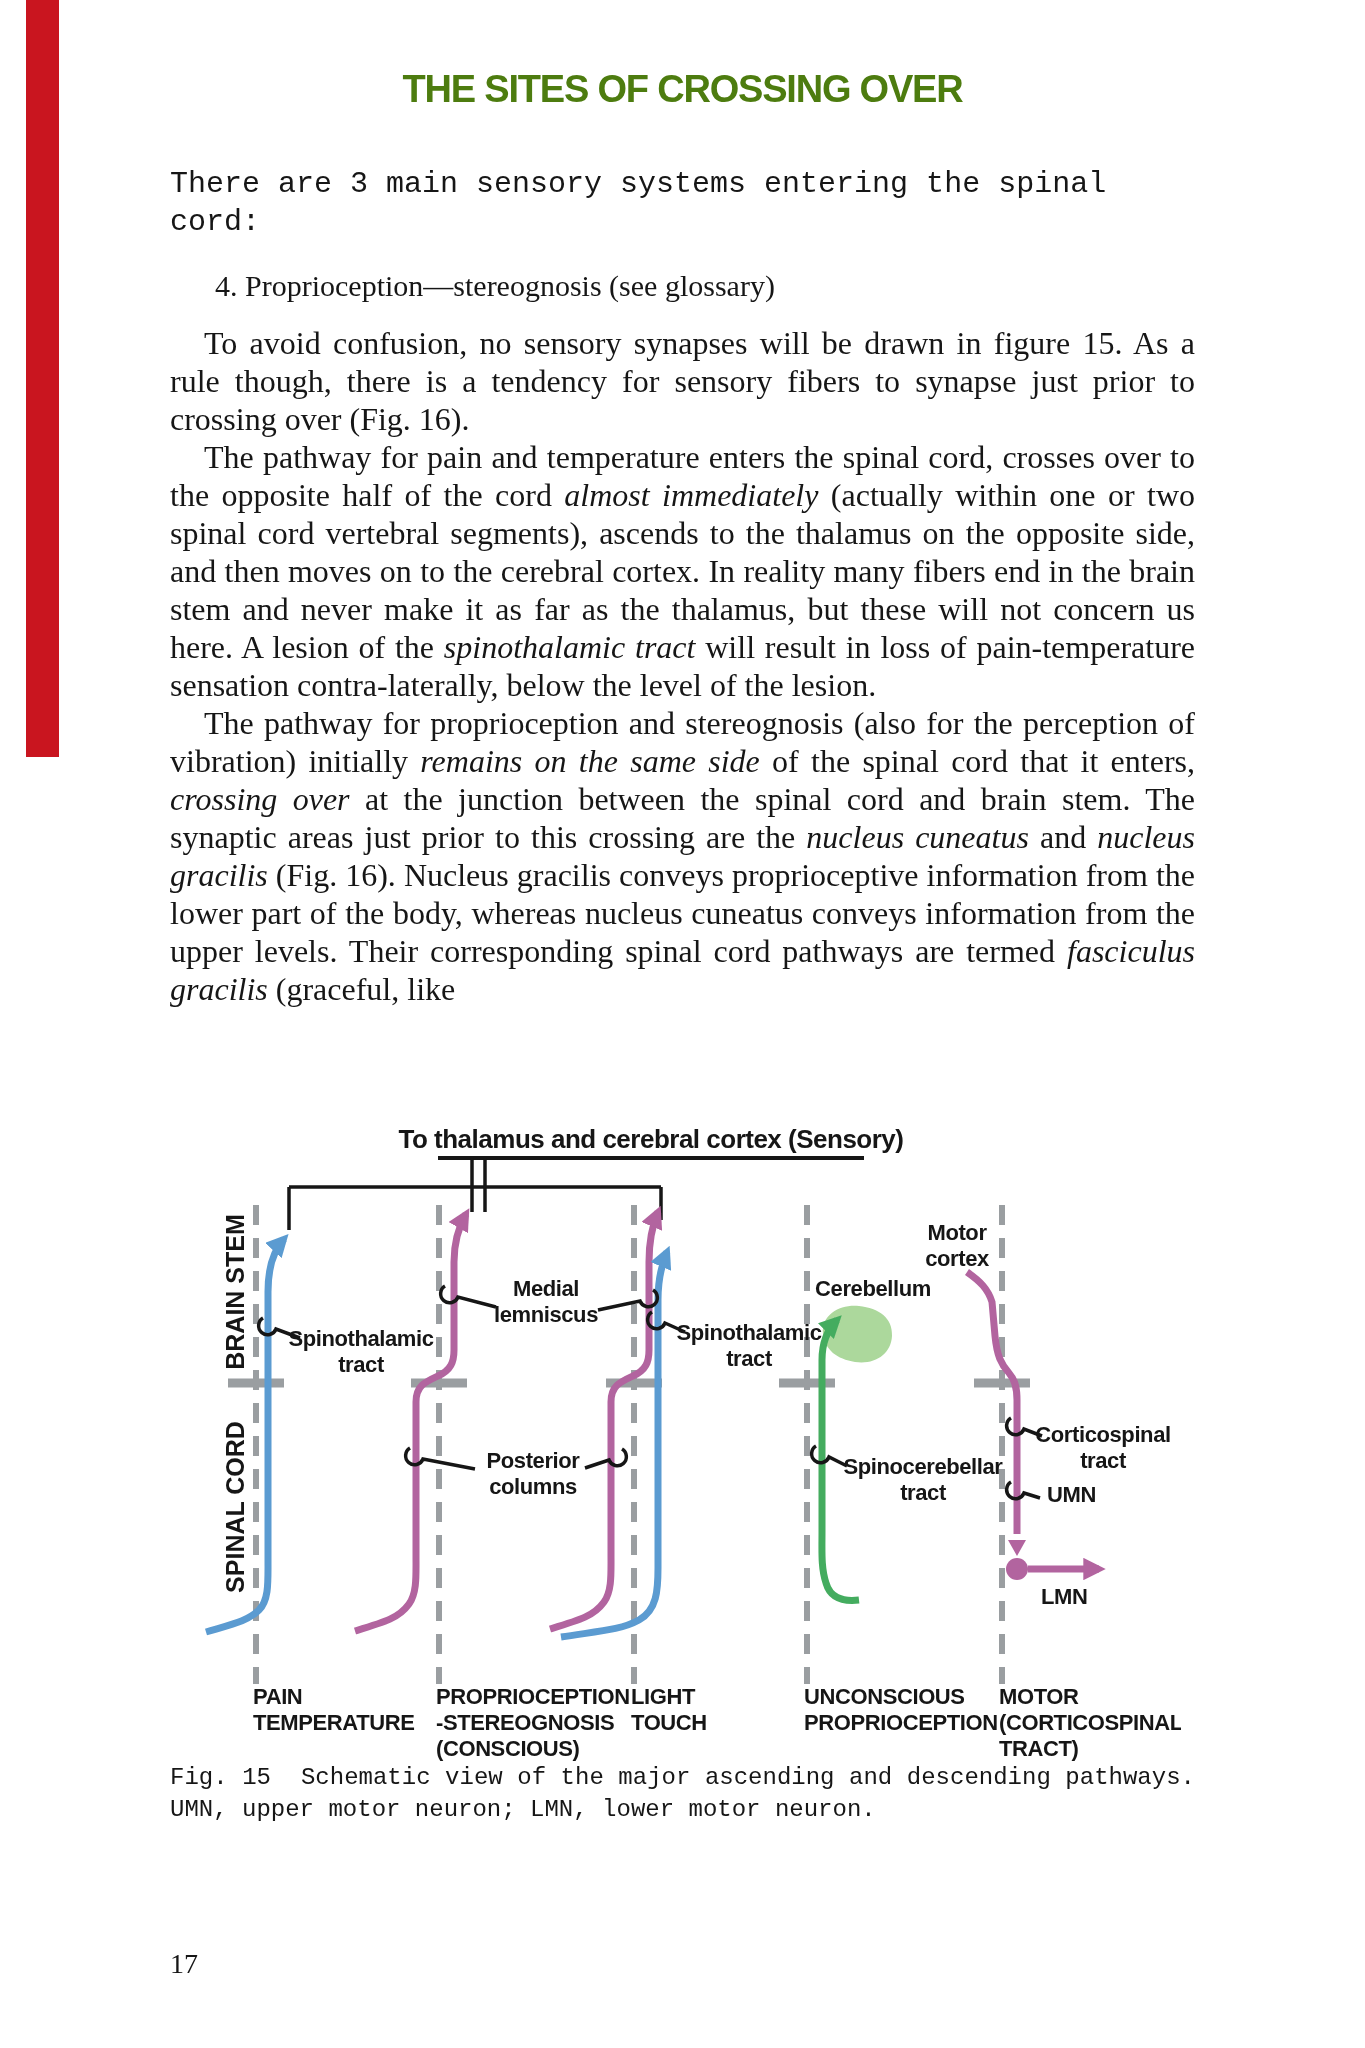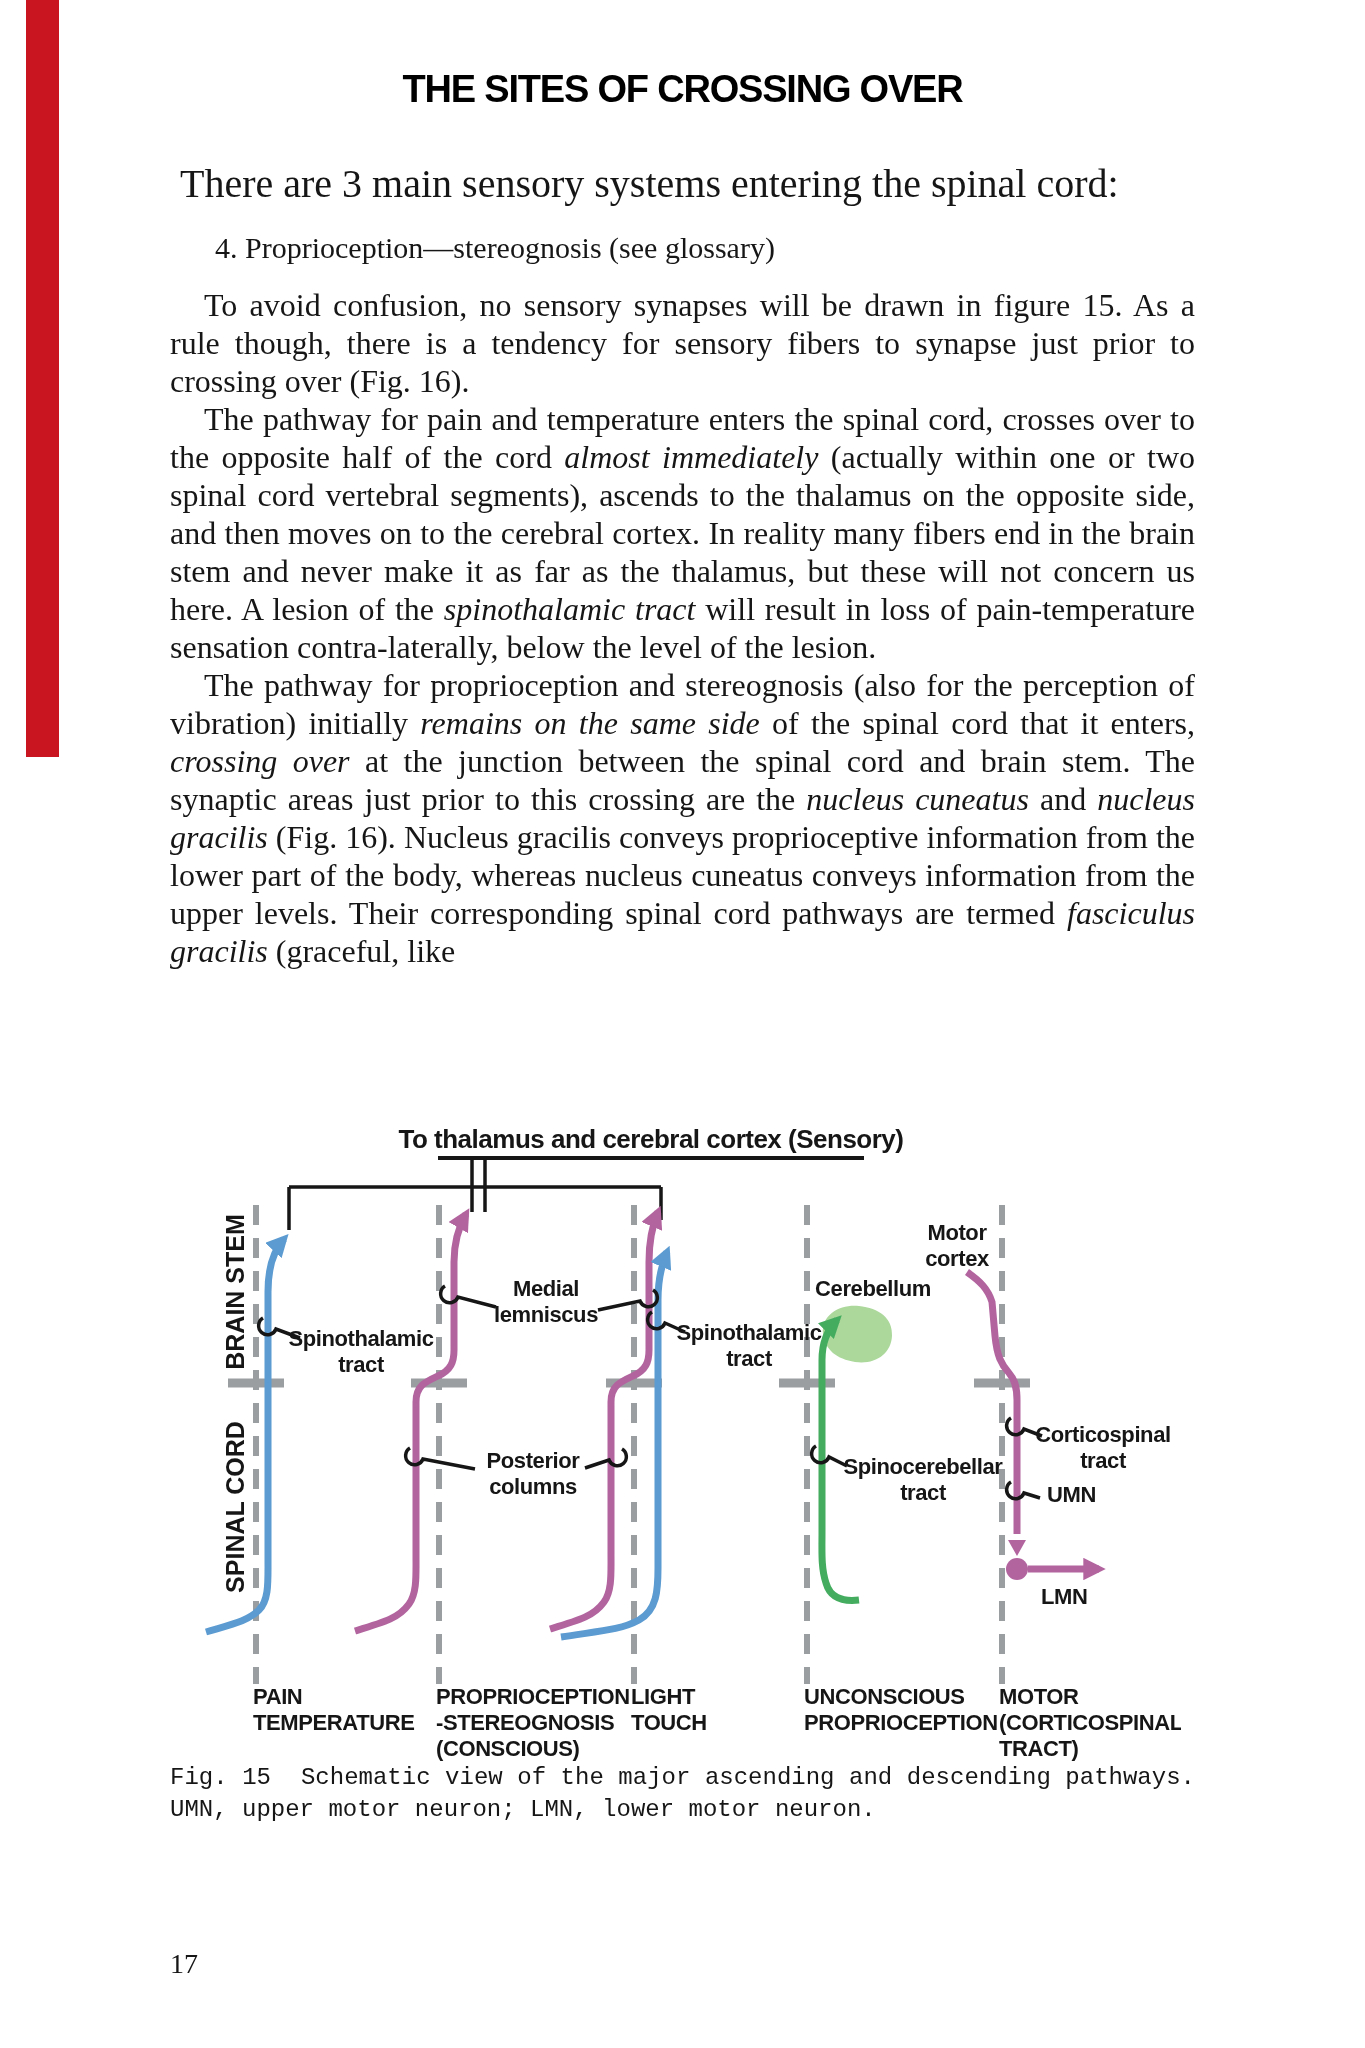--- a/index.html
+++ b/index.html
@@ -1,22 +1,22 @@
 <!DOCTYPE html>
 <html><head>
 <meta charset="utf-8">
 <style>
   html,body{margin:0;padding:0;background:#ffffff;}
   .page{position:relative;width:1365px;height:2048px;background:#ffffff;overflow:hidden;
         font-family:"Liberation Serif", serif;color:#161616;}
   .edge-tab{position:absolute;left:26px;top:0;width:33px;height:757px;background:#c9151f;}
   .content{position:absolute;left:170px;top:62px;width:1025px;}
   .title{font-family:"Liberation Sans", sans-serif;font-weight:800;font-size:38px;
-         letter-spacing:-1.2px;color:#000000;text-align:center;margin:6px 0 54px 0;}
-  .intro{font-size:40px;line-height:38px;margin:0 0 26px 10px;}
+         letter-spacing:-1.2px;color:#4d7c0f;text-align:center;margin:6px 0 54px 0;}
+  .intro{font-size:30px;line-height:38px;margin:0 0 26px 0;font-family:Liberation Mono, monospace;}
   .list-item{font-size:30px;line-height:38px;margin:0 0 19px 45px;}
   .para{font-size:32px;line-height:38px;text-align:justify;text-indent:34px;margin:0;}
   .para em{font-style:italic;margin-top:46px;}
   .fig-wrap{position:absolute;left:171px;top:1090px;width:1010px;height:700px;}
   .fig-label{font-family:"Liberation Sans", sans-serif;font-weight:700;font-size:22px;
              letter-spacing:-0.4px;fill:#161616;}
   .fig-title{font-family:"Liberation Sans", sans-serif;font-weight:700;font-size:26px;
              letter-spacing:-0.5px;fill:#161616;}
   .region-label{font-family:"Liberation Sans", sans-serif;font-weight:700;font-size:25px;
              letter-spacing:0px;fill:#161616;}

